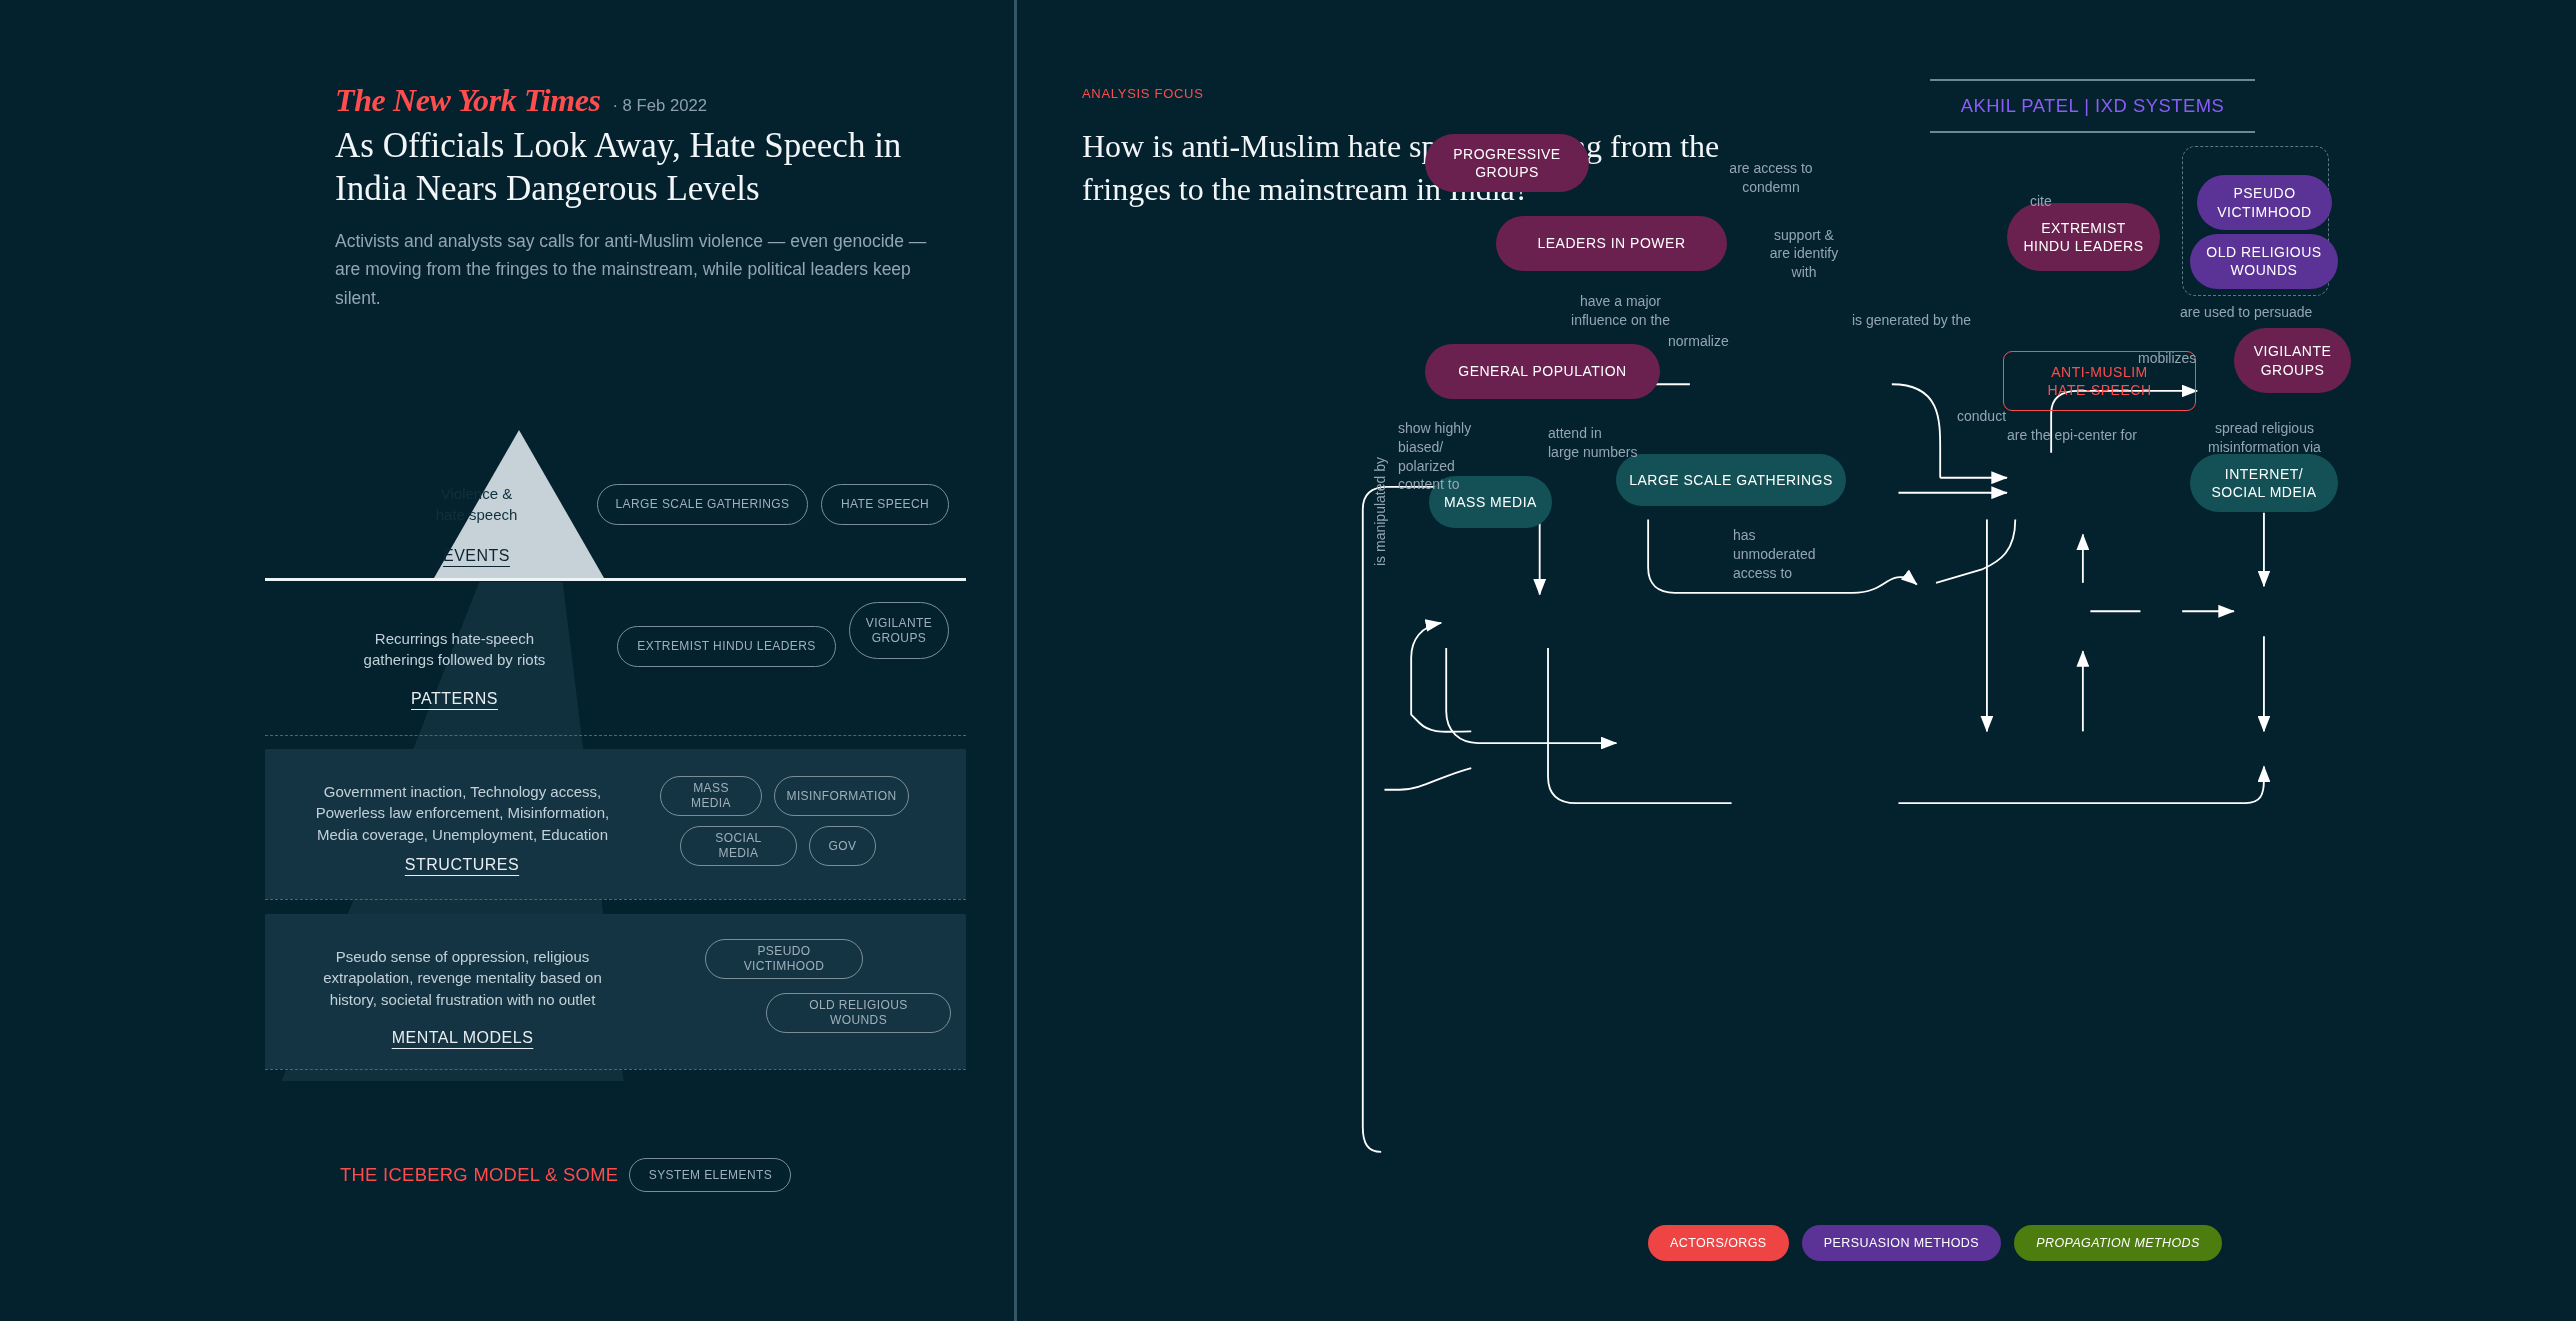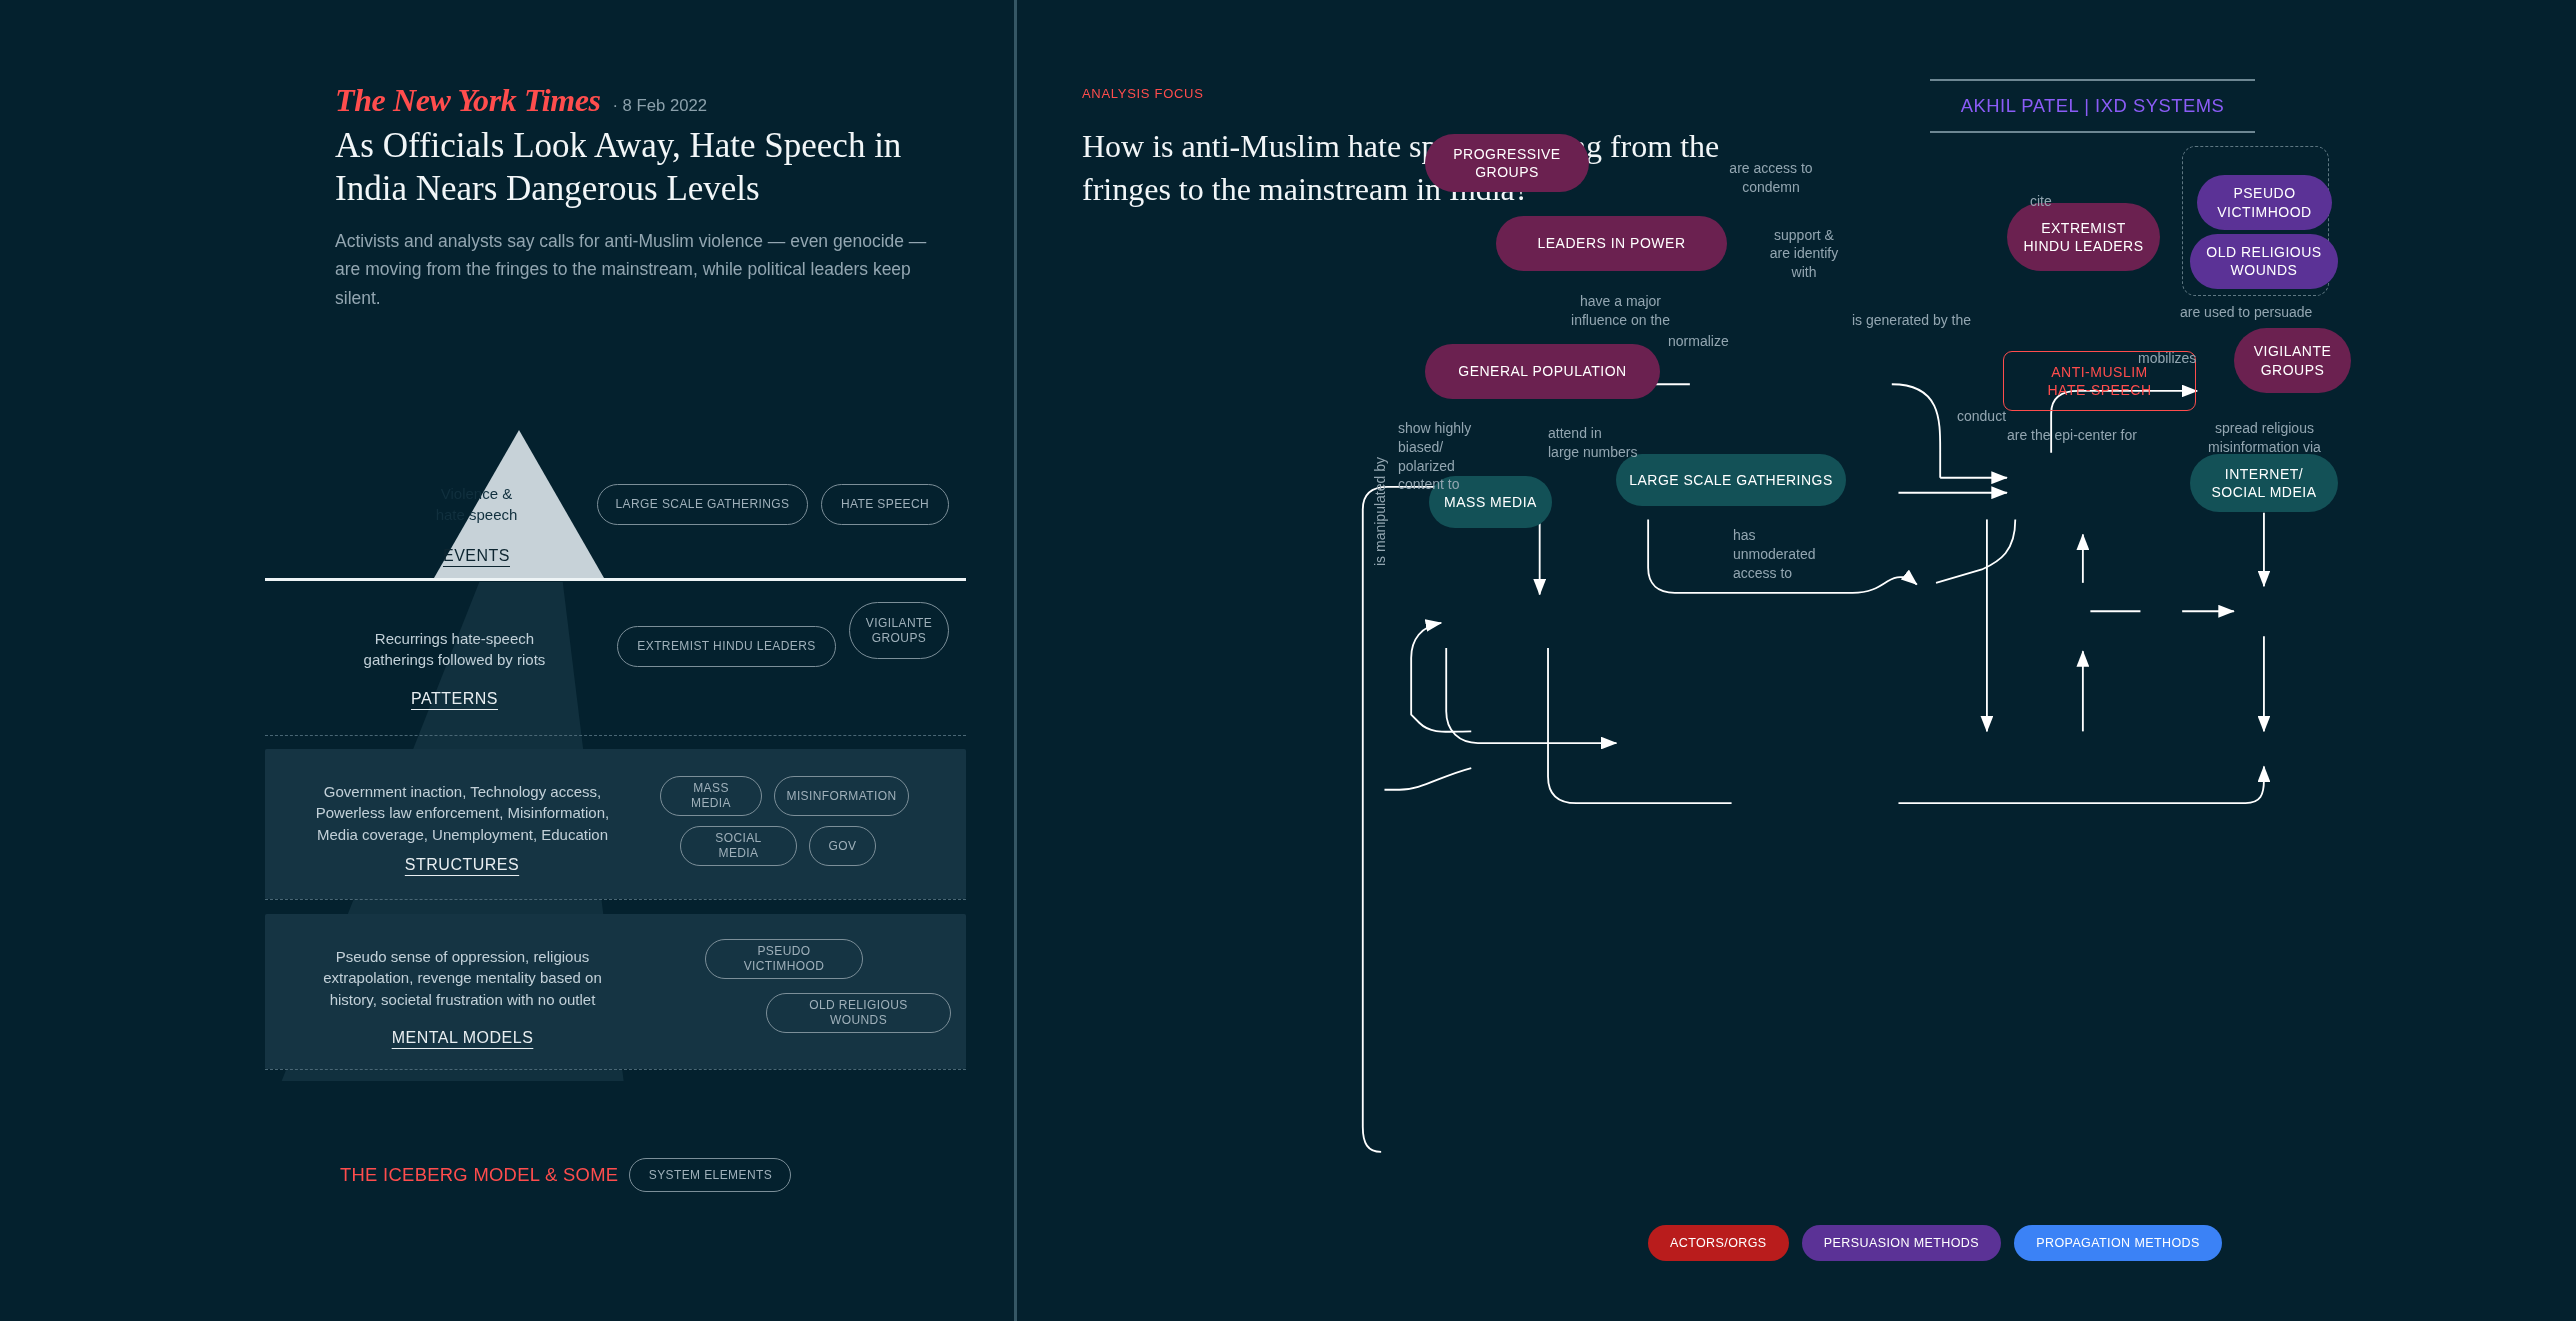--- a/index.html
+++ b/index.html
@@ -145,23 +145,23 @@
   .elabel.vert {
     writing-mode: vertical-rl; transform: rotate(180deg); text-align: left;
   }
 
   .legend { position: absolute; left: 1648px; top: 1225px; display: flex; gap: 13.3px; }
   .legend-pill {
     display: flex; align-items: center; justify-content: center;
     border-radius: 25px; color: #ffffff; font-size: 12.5px; letter-spacing: 0.4px;
     padding: 11px 22px;
   }
-  .legend-pill.maroon { background: #b91c1c; }
+  .legend-pill.maroon { background: #ef4444; }
   .legend-pill.purple { background: #5b3296; }
-  .legend-pill.teal   { background: #3b82f6; }
+  .legend-pill.teal   { background: #4d7c0f; font-style: italic; }
 </style>
 </head>
 <body>
 
 <div class="page">
 
   <div class="divider"></div>
 
   <div class="left">
 

